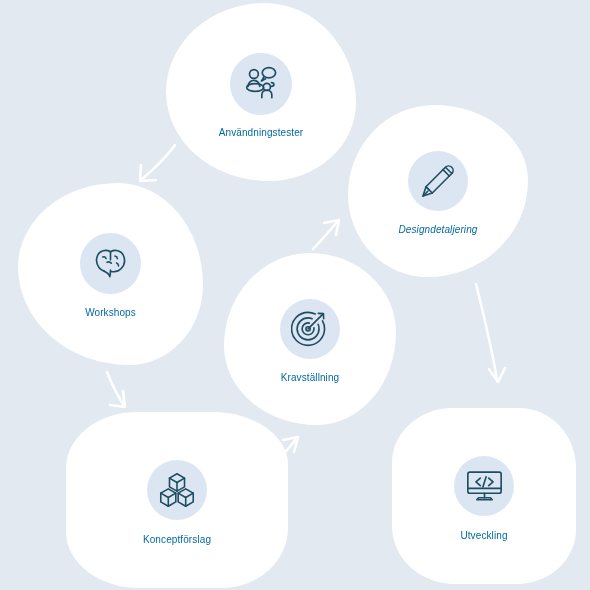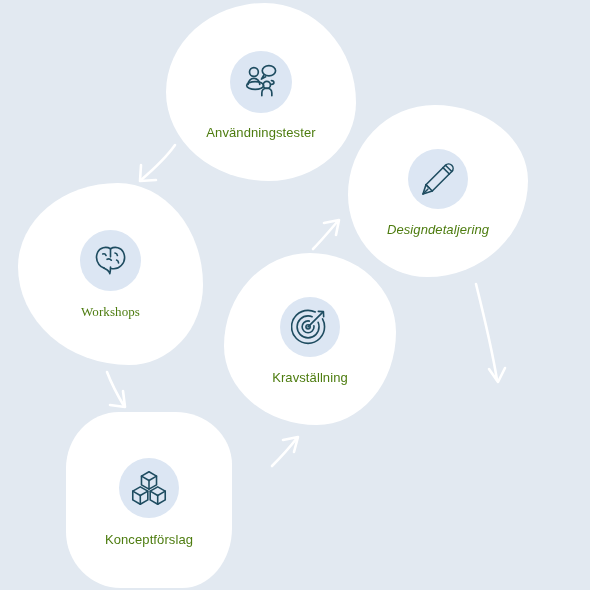--- a/index.html
+++ b/index.html
@@ -40,22 +40,22 @@
     display: flex;
     align-items: center;
     justify-content: center;
     background: #dce6f3;
     border-radius: 50%;
   }
   .node-icon-wrap svg {
     display: block;
   }
   .node-label {
-    color: #4d7c0f;
-    font-size: 13px;
+    color: #0369a1;
+    font-size: 10px;
     font-weight: 400;
     letter-spacing: 0.1px;
     text-align: left;
     white-space: nowrap;
   }
 
   
   #node-anvandningstester {
     left: 166px; top: 3px; width: 190px; height: 178px;
     border-radius: 52% 48% 46% 54% / 50% 56% 44% 50%;
@@ -69,31 +69,31 @@
     font-style: italic;
   }
   #node-designdetaljering .node-icon-wrap { width: 60px; height: 60px; margin-top: 4px;}
   #node-designdetaljering .node-label { margin-top: 13px; }
 
   #node-workshops {
     left: 18px; top: 183px; width: 185px; height: 182px;
     border-radius: 54% 46% 40% 60% / 46% 56% 44% 54%;
   }
   #node-workshops .node-icon-wrap { width: 61px; height: 61px; margin-top: 2px;}
-  #node-workshops .node-label { margin-top: 13px; font-family: Liberation Serif, serif; }
+  #node-workshops .node-label { margin-top: 13px; }
 
   #node-kravstallning {
     left: 224px; top: 253px; width: 172px; height: 172px;
     border-radius: 50% 50% 46% 54% / 54% 46% 54% 46%;
   }
   #node-kravstallning .node-icon-wrap { width: 60px; height: 60px; margin-top: 4px;}
   #node-kravstallning .node-label { margin-top: 13px; }
 
   #node-konceptforslag {
-    left: 66px; top: 412px; width: 166px; height: 176px;
+    left: 66px; top: 412px; width: 222px; height: 176px;
     border-radius: 32% 34% 30% 33% / 32% 30% 34% 32%;
   }
   #node-konceptforslag .node-icon-wrap { width: 60px; height: 60px; margin-top: 4px;}
   #node-konceptforslag .node-label { margin-top: 14px; }
 
   #node-utveckling {
     left: 392px; top: 408px; width: 184px; height: 176px;
     border-radius: 33% 31% 32% 34% / 31% 34% 31% 33%;
   }
   #node-utveckling .node-icon-wrap { width: 60px; height: 60px; margin-top: 4px;}
@@ -210,14 +210,28 @@
         <path d="M13 33.5 L13 44.5"></path>
 
         <path d="M35 22.5 L44.5 28 L44.5 39 L35 44.5 L25.5 39 L25.5 28 Z"></path>
         <path d="M25.5 28 L35 33.5 L44.5 28"></path>
         <path d="M35 33.5 L35 44.5"></path>
       </svg>
     </div>
     <div class="node-label">Konceptförslag</div>
   </div>
 
+  <div class="node" id="node-utveckling">
+    <div class="node-icon-wrap">
+      <svg width="39" height="39" viewBox="0 0 48 48" fill="none" stroke="#1e4c60" stroke-width="2" stroke-linecap="round" stroke-linejoin="round">
+        <rect x="3.5" y="7.5" width="41" height="26" rx="2.5"></rect>
+        <path d="M3.5 27.5 h41"></path>
+        <path d="M24 33.5 v5.5"></path>
+        <path d="M14.5 41.5 h19 l-2.2-2.5 h-14.6 z"></path>
+        <path d="M18.8 14.8 L13.5 19.5 L18.8 24.2"></path>
+        <path d="M29.2 14.8 L34.5 19.5 L29.2 24.2"></path>
+        <path d="M26 13.2 L22 25.8"></path>
+      </svg>
+    </div>
+    <div class="node-label">Utveckling</div>
+  </div>
 
 </div>
 
 </body></html>

